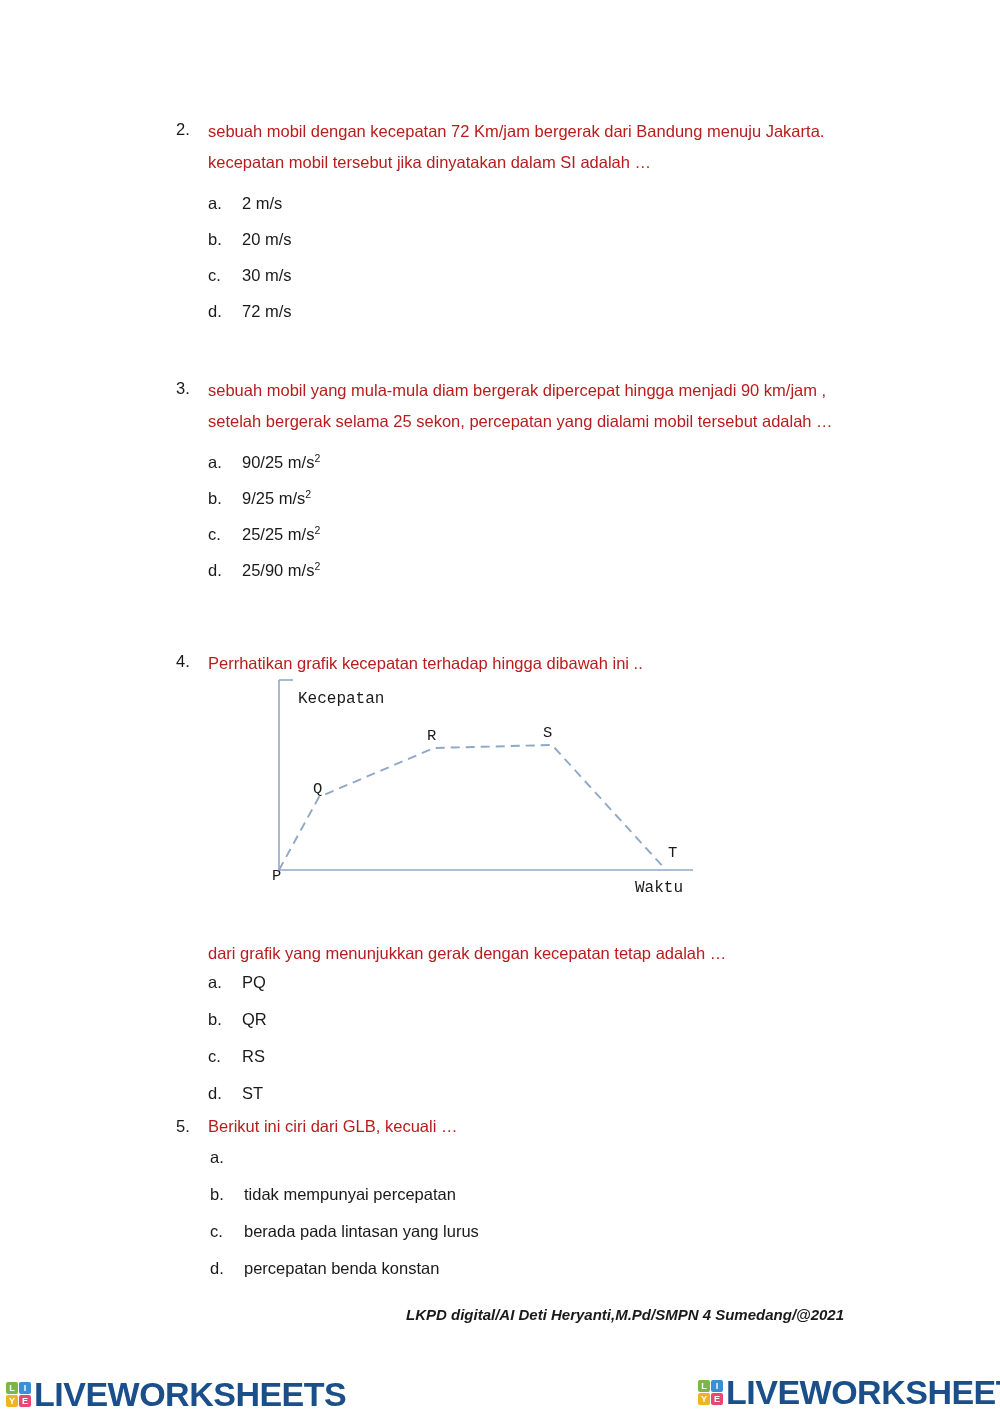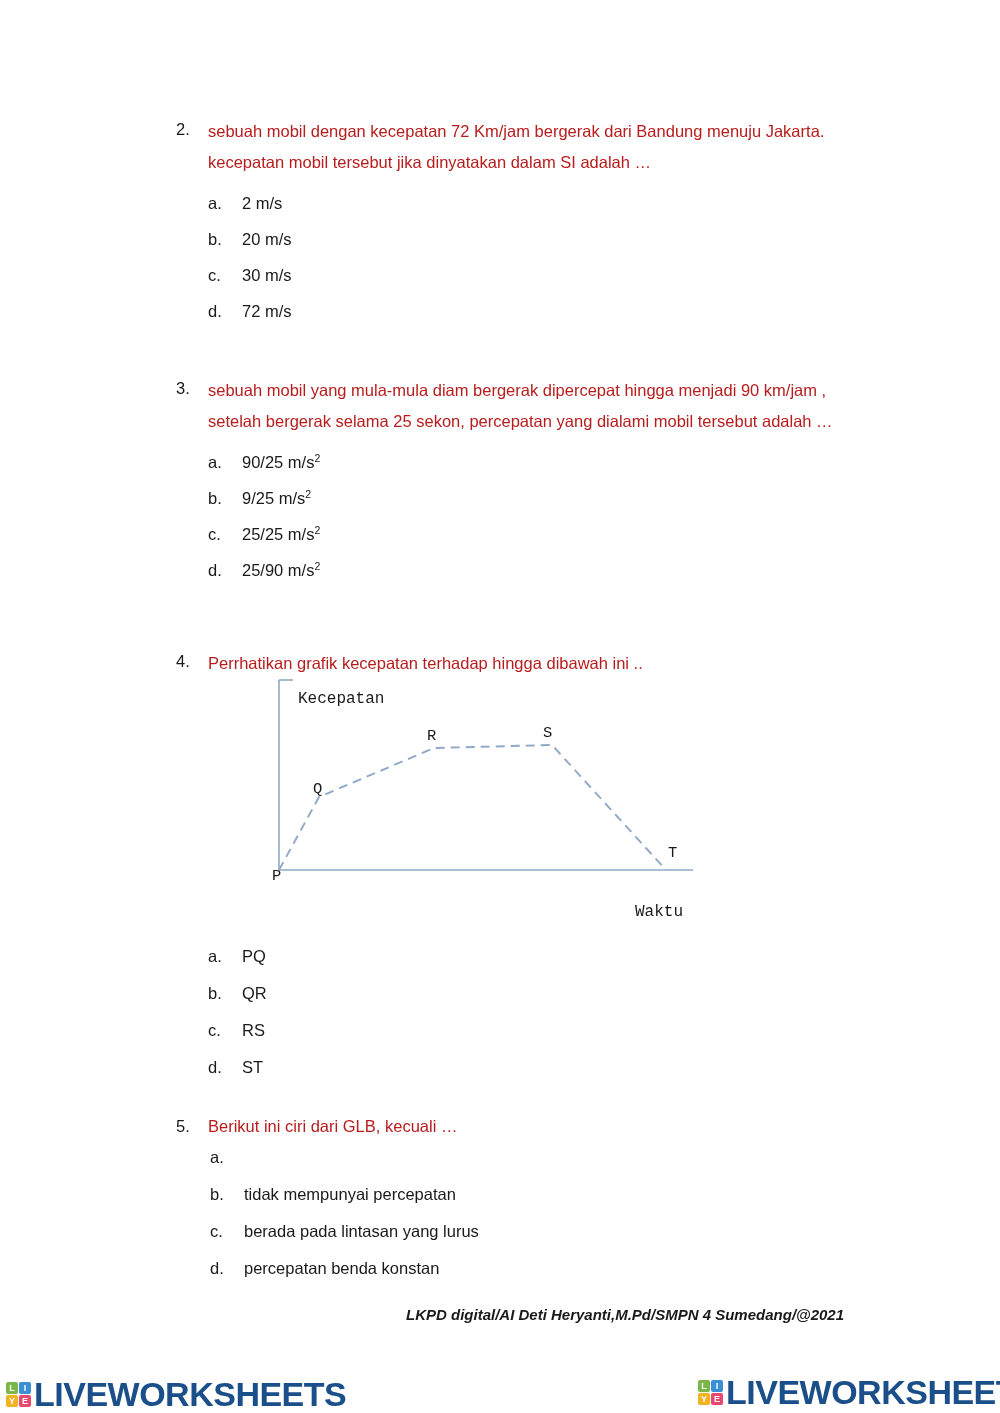--- a/index.html
+++ b/index.html
@@ -90,21 +90,21 @@
   }
   .graph-svg { display: block; }
   .graph-label {
     position: absolute;
     font-family: Liberation Mono, monospace;
     font-size: 16px;
     color: #1a1a1a;
     white-space: nowrap;
   }
   .lbl-kecepatan { left: 36px; top: 18px; }
-  .lbl-waktu     { left: 373px; top: 207px; margin-top: 24px; }
+  .lbl-waktu     { left: 373px; top: 207px; }
   .lbl-P { left: 10px;  top: 195px; font-size: 15.5px; }
   .lbl-Q { left: 51px;  top: 108px; font-size: 15.5px; }
   .lbl-R { left: 165px; top: 55px;  font-size: 15.5px; }
   .lbl-S { left: 281px; top: 52px;  font-size: 15.5px; }
   .lbl-T { left: 406px; top: 172px; font-size: 15.5px; }
 
   
   .footer-credit {
     position: absolute;
     left: 406px;
@@ -231,20 +231,21 @@
     <div class="graph-label lbl-waktu">Waktu</div>
 
     <div class="graph-label lbl-P">P</div>
     <div class="graph-label lbl-Q">Q</div>
     <div class="graph-label lbl-R">R</div>
     <div class="graph-label lbl-S">S</div>
     <div class="graph-label lbl-T">T</div>
   </div>
 
   <div class="q-block" style="top:940px;">
+    <div class="q-text opt-indent" style="line-height:26px;">dari grafik yang menunjukkan gerak dengan kecepatan tetap adalah …</div>
     <div class="opts tight">
       <div class="opt-row tight">
         <div class="opt-letter opt-indent">a.</div>
         <div class="opt-text">PQ</div>
       </div>
       <div class="opt-row tight">
         <div class="opt-letter opt-indent">b.</div>
         <div class="opt-text">QR</div>
       </div>
       <div class="opt-row tight">

